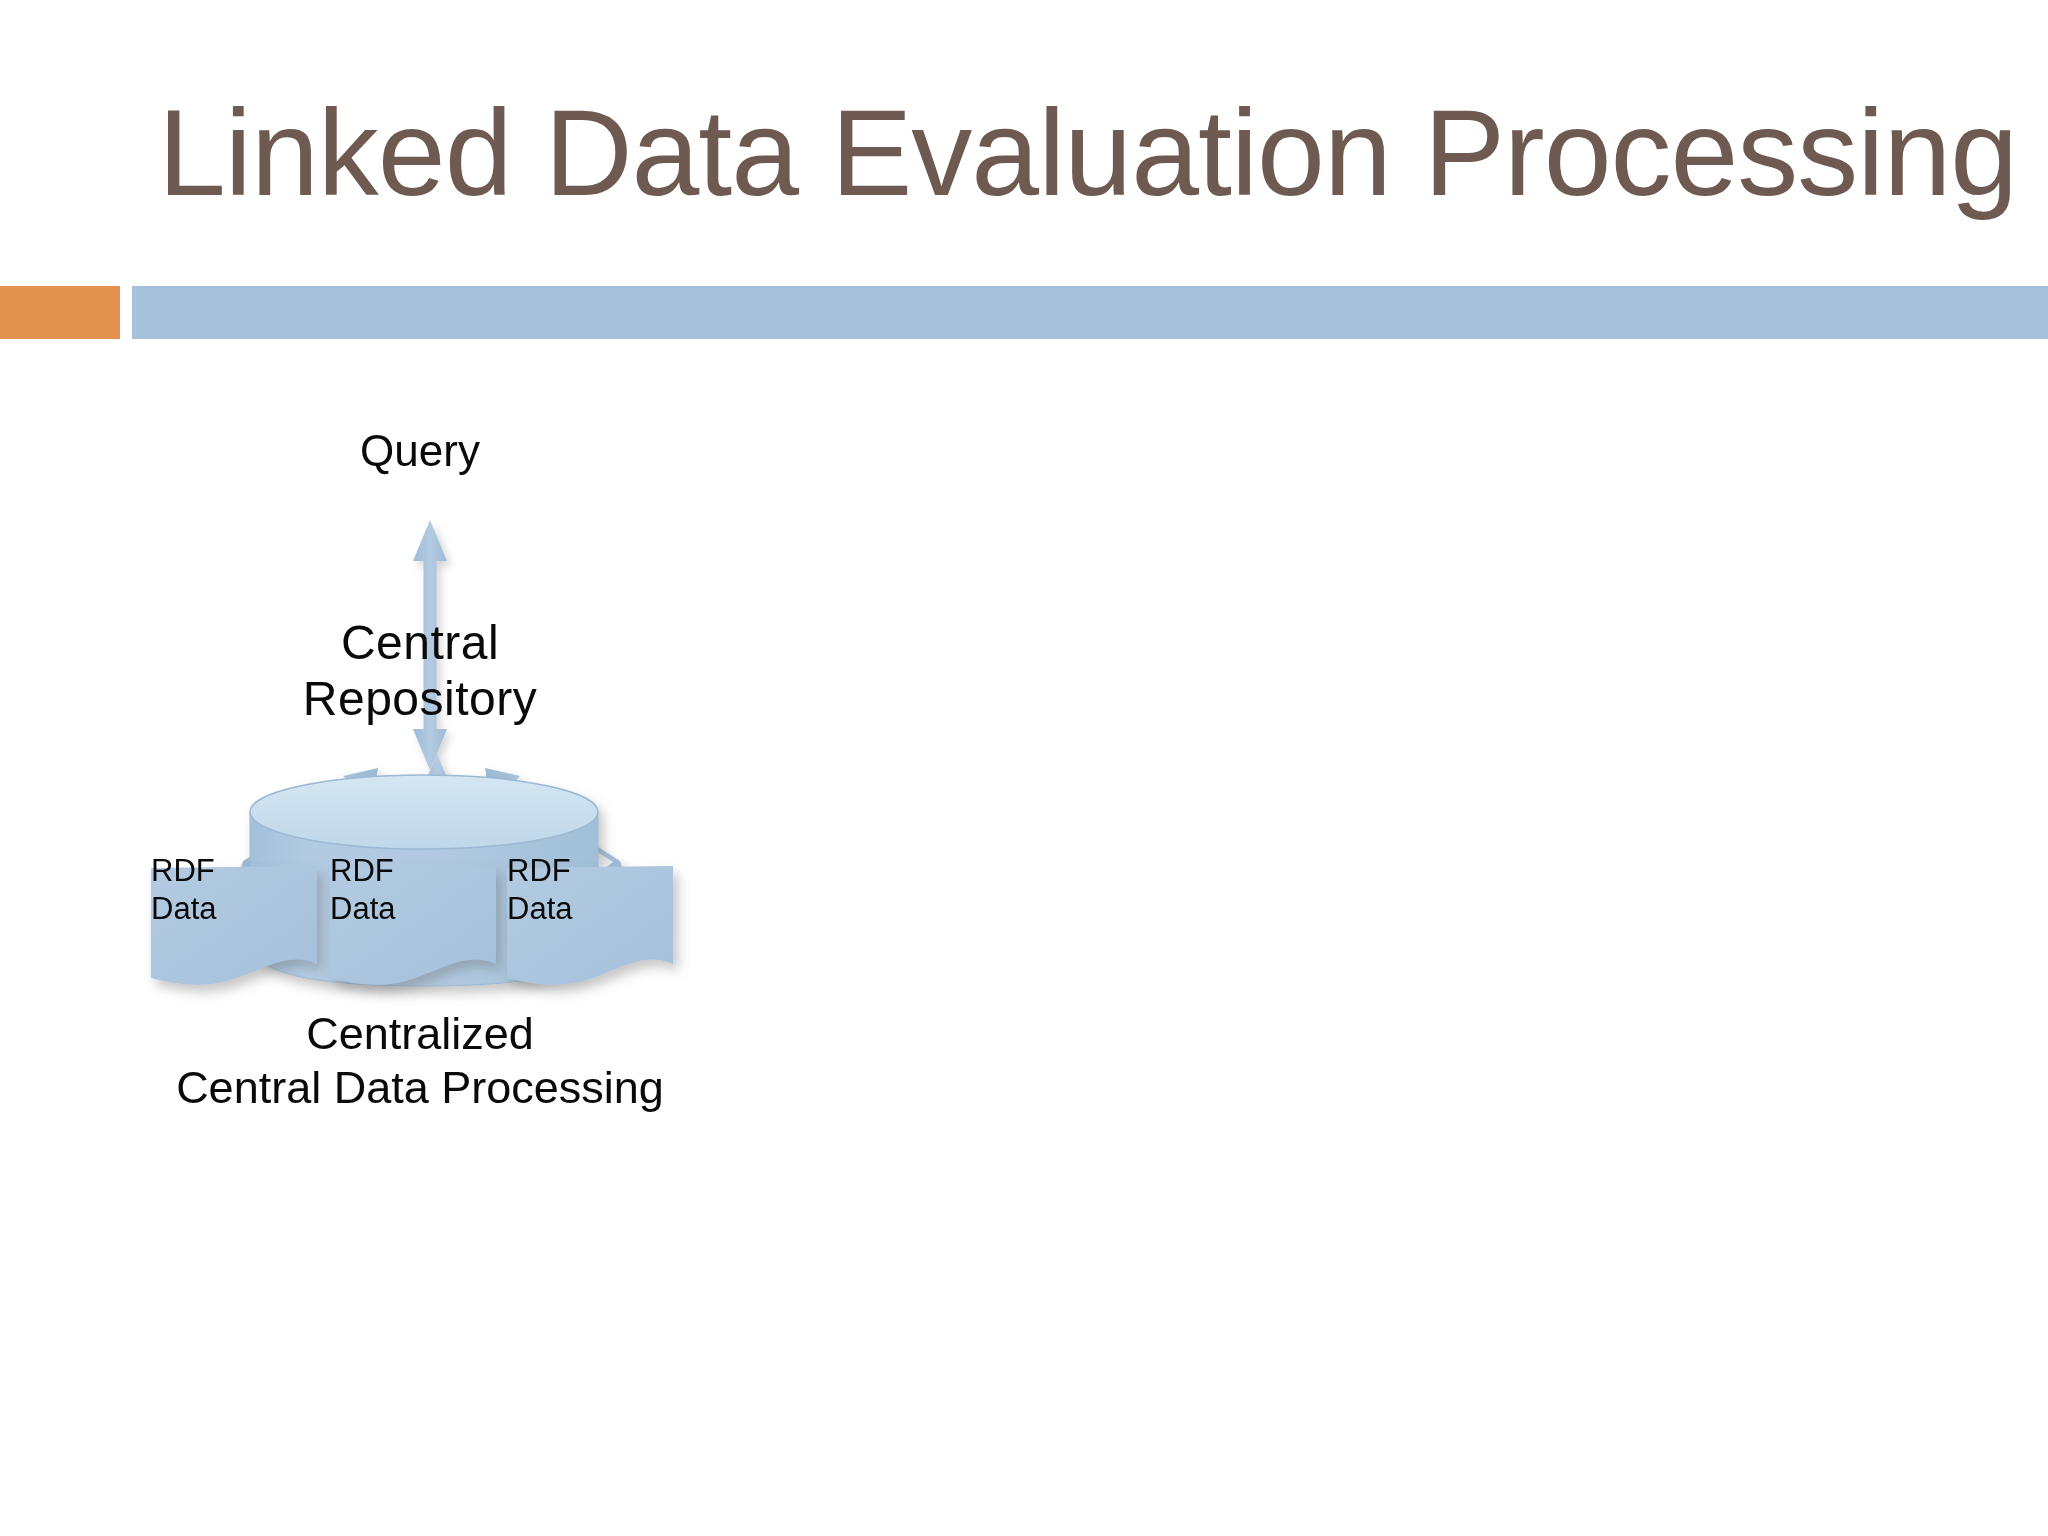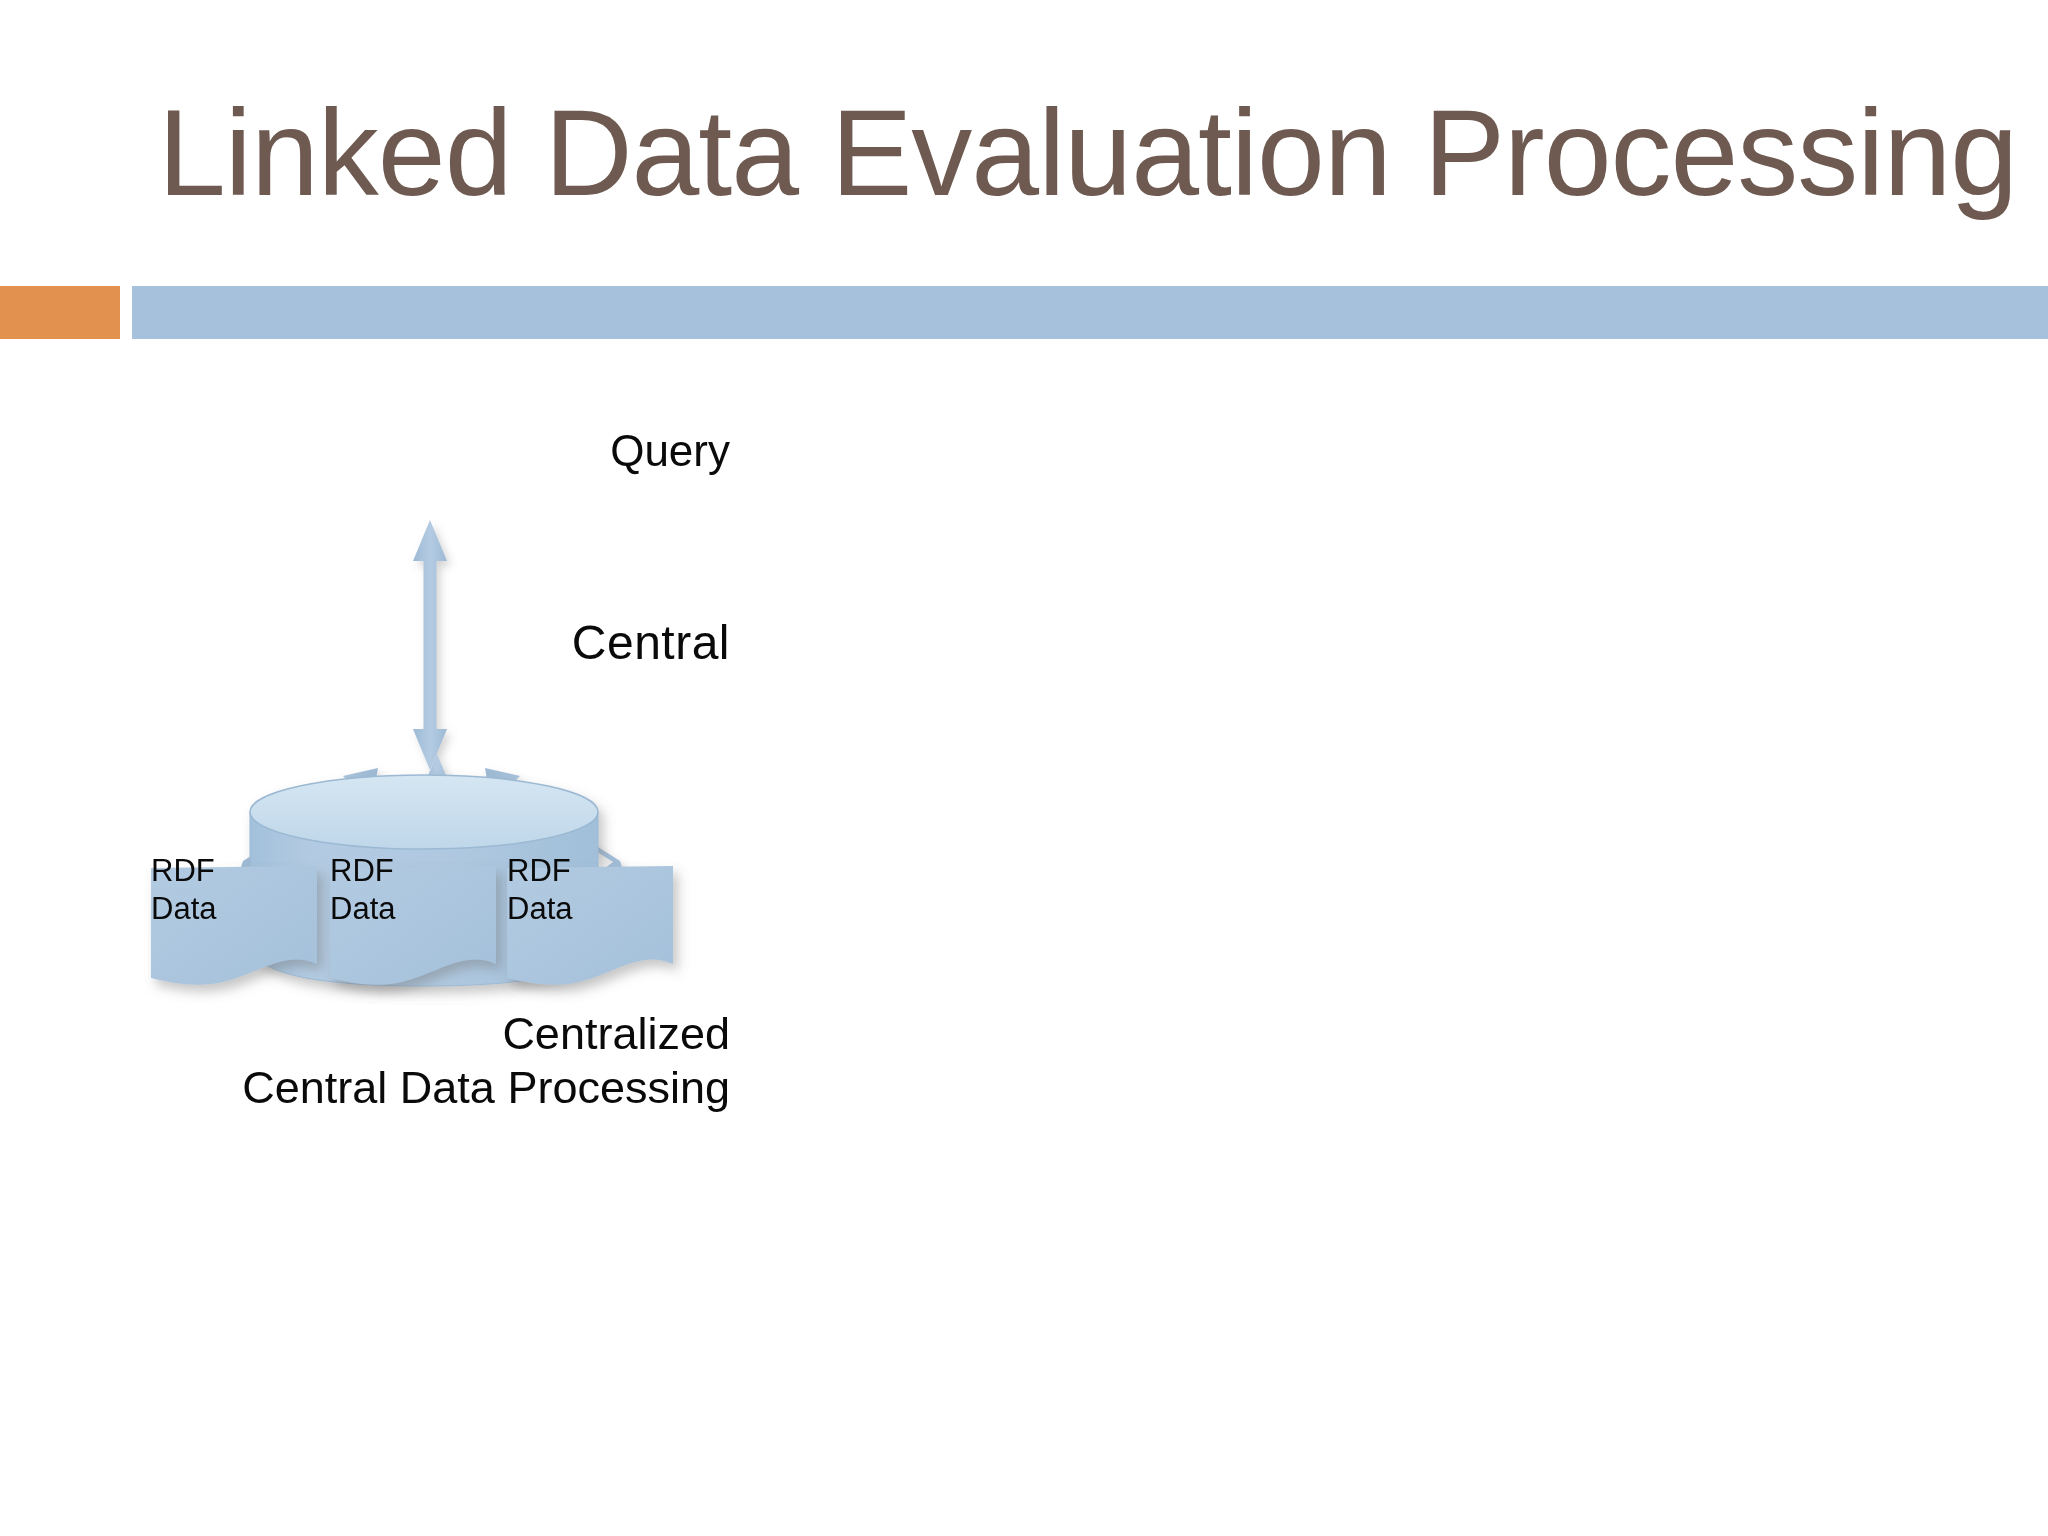--- a/index.html
+++ b/index.html
@@ -62,21 +62,21 @@
     left: 0;
     top: 0;
   }
 
   
   .dlabel {
     position: absolute;
     color: #0a0a0a;
     font-family: "Liberation Sans", sans-serif;
     font-weight: 400;
-    text-align: right;
+    text-align: center;
     white-space: nowrap;
   }
 
   #query-label {
     left: 0;
     top: 5px;
     width: 620px;
     font-size: 44px;
     line-height: 52px;
   }
@@ -234,20 +234,21 @@
                L 563 544
                C 531 530 506 553 469 562
                C 444 568 418 563 397 558 Z" fill="url(#docFill)"></path>
     </g>
   </svg>
 
   <div class="dlabel" id="query-label">Query</div>
 
   <div class="dlabel" id="repo-label">
     <span class="line">Central</span>
+    <span class="line">Repository</span>
   </div>
 
   <div class="dlabel rdf-label" id="rdf-label-0">
     <span class="line">RDF</span>
     <span class="line">Data</span>
   </div>
   <div class="dlabel rdf-label" id="rdf-label-1">
     <span class="line">RDF</span>
     <span class="line">Data</span>
   </div>

